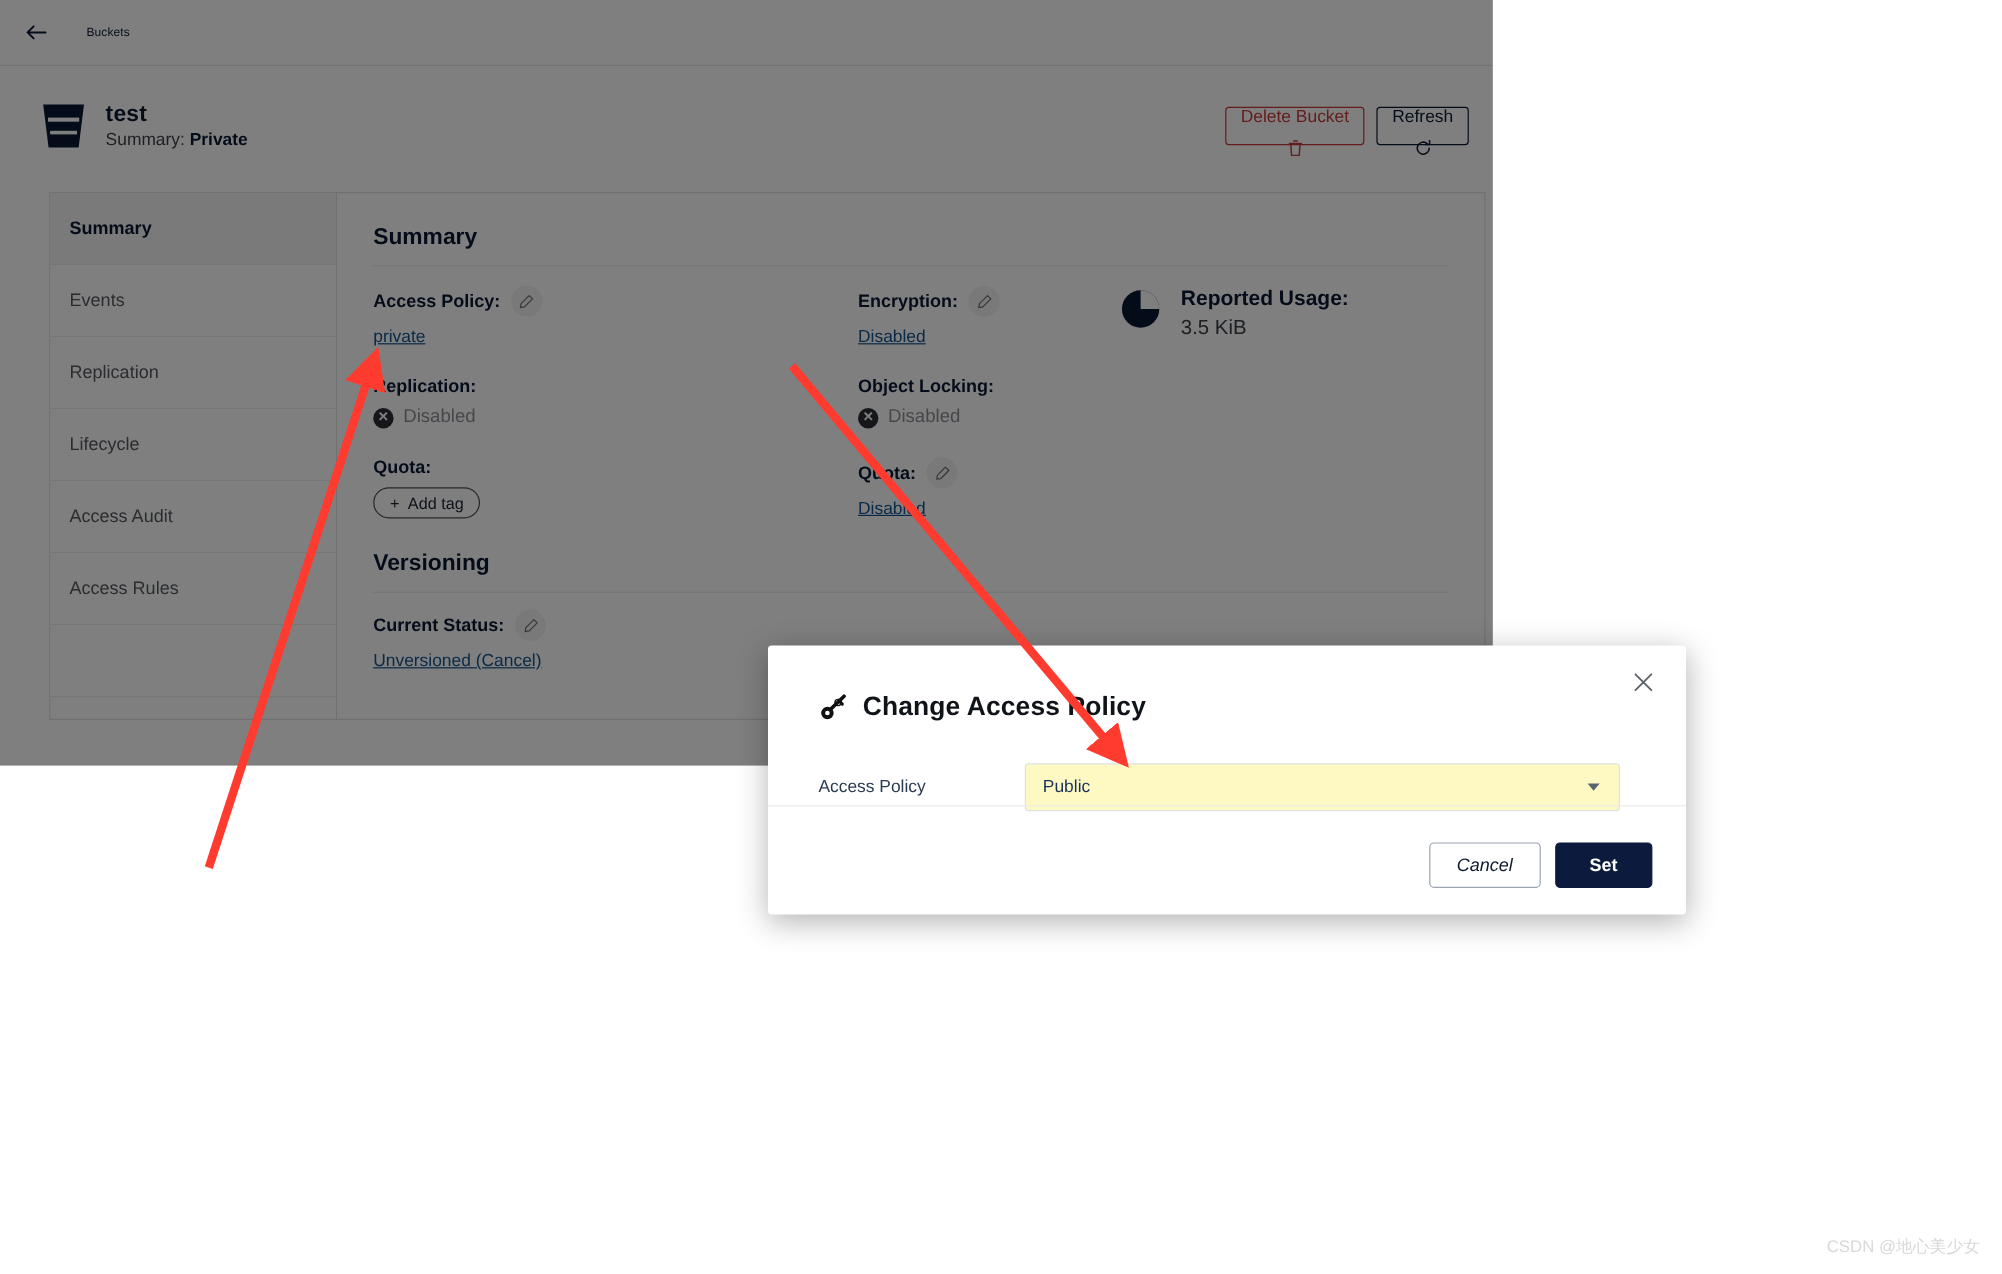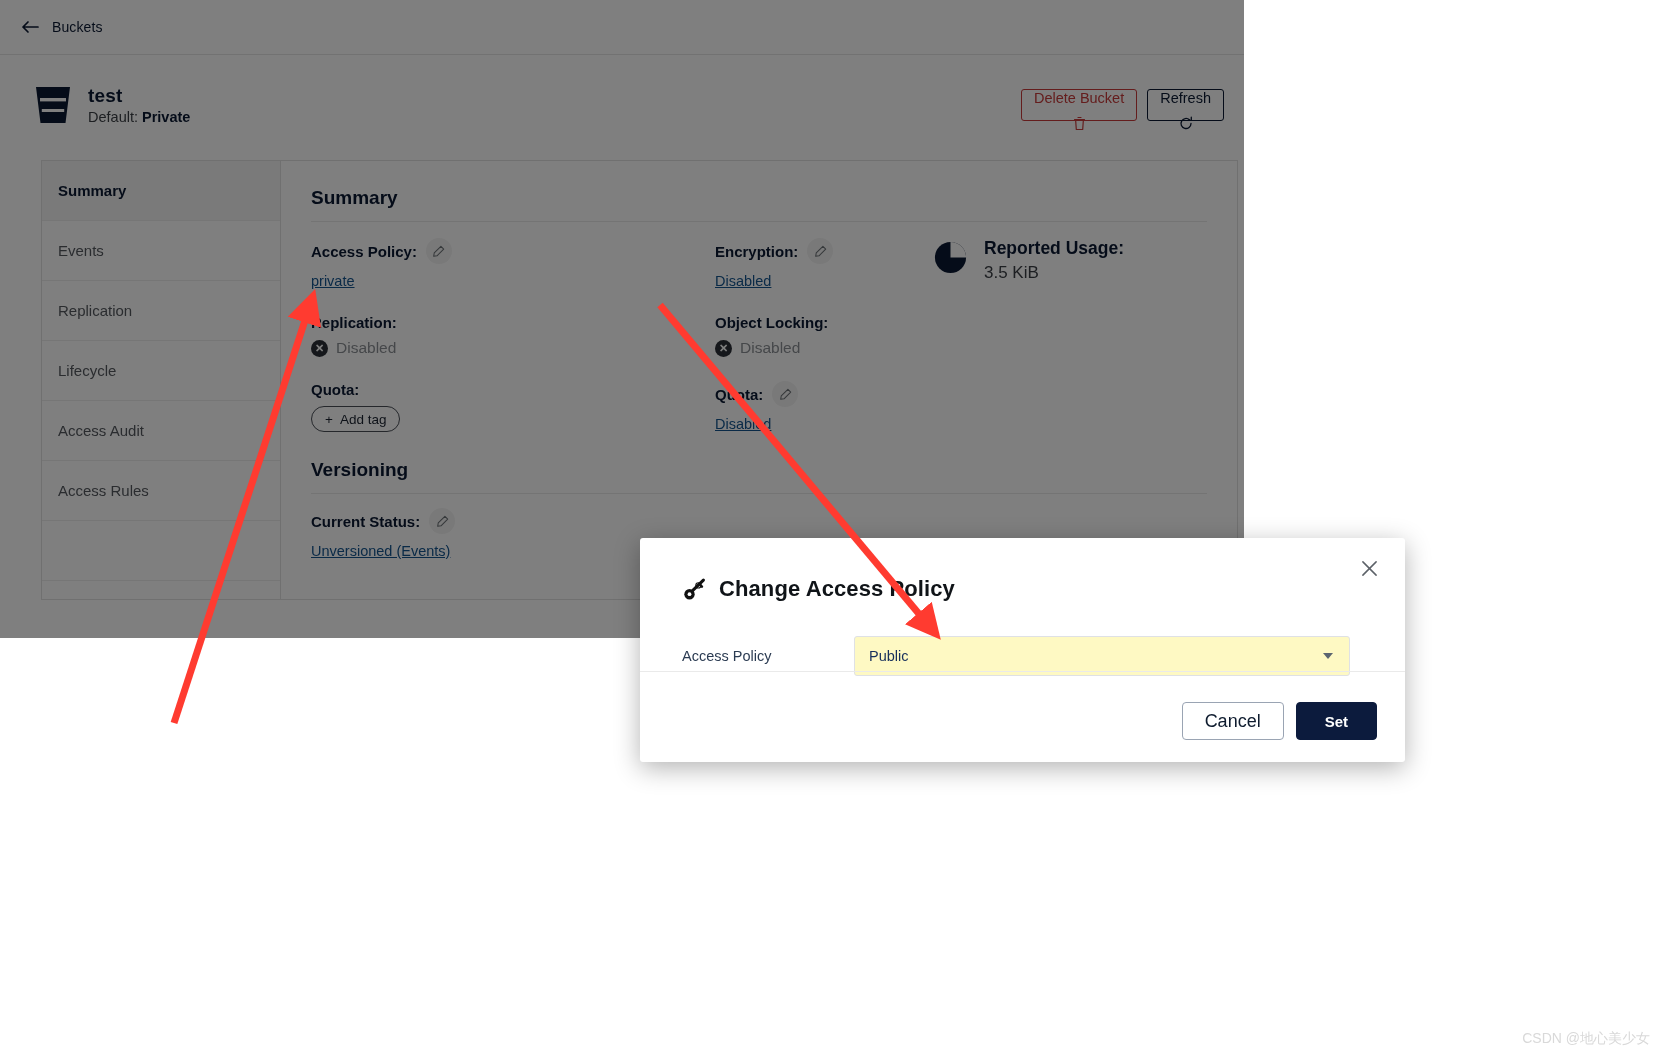--- a/index.html
+++ b/index.html
@@ -36,23 +36,24 @@
     padding-left: 20px;
   }
   .back-arrow {
     width: 20px; height: 20px;
     display: flex; align-items: center; justify-content: center;
     color: #0b1932;
     margin-right: 12px;
   }
   .back-arrow svg { display: block; }
   .crumb-label {
-    font-size: 14px;
+    font-size: 10px;
     color: #0b1932;
     letter-spacing: .1px;
+    margin-left: 20px;
   }
 
   
   .bucket-header {
     position: absolute;
     left: 0; top: 55px;
     width: 1244px; height: 100px;
     background: #fff;
     display: flex; align-items: center;
     padding: 0 20px 0 34px;
@@ -227,21 +228,21 @@
     height: 1px; background: #eaeaea;
   }
   .modal-actions {
     position: absolute; right: 28px; bottom: 22px;
     display: flex; gap: 12px; align-items: center;
   }
   .btn-cancel {
     height: 38px; padding: 0 22px;
     border: 1px solid #9aa4b3; border-radius: 4px;
     background: #fff; color: #0e1b2e;
-    font-size: 18px; cursor: pointer;
+    font-size: 15px; cursor: pointer; font-style: italic;
   }
   .btn-set {
     height: 38px; padding: 0 28px;
     border: 1px solid #0c1b3d; border-radius: 4px;
     background: #0c1b3d; color: #fff;
     font-size: 15px; font-weight: 700; cursor: pointer;
   }
 
   
   #annotations {
@@ -278,21 +279,21 @@
   <div class="bucket-header">
     <span class="bucket-icon">
       <svg width="38" height="42" viewBox="0 0 38 42" fill="none">
         <path d="M2 3h34l-4.5 36H6.5L2 3z" fill="#0b1932"></path>
         <rect x="6" y="14" width="26" height="3.4" fill="#ffffff"></rect>
         <rect x="7.8" y="25" width="22.4" height="3" fill="#ffffff"></rect>
       </svg>
     </span>
     <div class="bucket-meta">
       <div class="bucket-name">test</div>
-      <div class="bucket-access"><span>Default: </span><b>Private</b></div>
+      <div class="bucket-access"><span>Summary: </span><b>Private</b></div>
     </div>
     <div class="header-actions">
       <button class="btn btn-danger">
         <span>Delete Bucket</span>
         <span>
           <svg width="13" height="15" viewBox="0 0 13 15" fill="none">
             <path d="M1.5 3.5h10M5 1.5h3M2.6 3.5l.7 10h6.4l.7-10" stroke="#c83b3b" stroke-width="1.2" stroke-linecap="round" stroke-linejoin="round"></path>
           </svg>
         </span>
       </button>
@@ -423,21 +424,21 @@
 
       <div class="status-block">
         <div class="lbl">
           <span>Current Status:</span>
           <span class="pencil">
             <svg width="13" height="13" viewBox="0 0 14 14" fill="none">
               <path d="M9.6 1.4l3 3-7.2 7.2-3.6.6.6-3.6 7.2-7.2z" stroke="#6b7075" stroke-width="1.1" stroke-linejoin="round"></path>
             </svg>
           </span>
         </div>
-        <span class="link">Unversioned (Events)</span>
+        <span class="link">Unversioned (Cancel)</span>
       </div>
     </div>
   </div>
 
   <div id="dim-overlay"></div>
 </div>
 
 <div id="modal">
   <span class="modal-close">
     <svg width="17" height="17" viewBox="0 0 18 18" fill="none">

